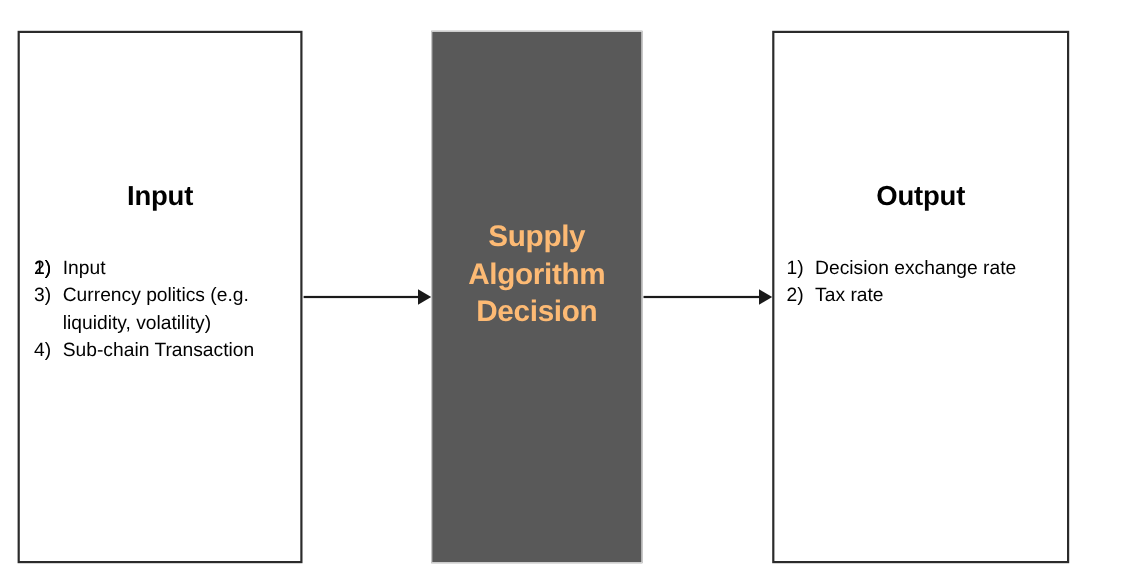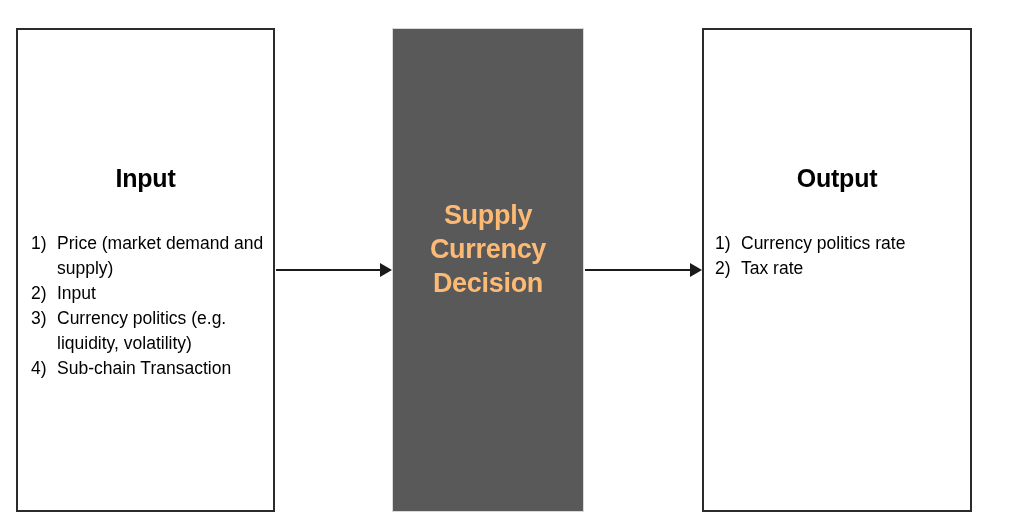--- a/index.html
+++ b/index.html
@@ -154,21 +154,20 @@
 <body>
 
 <div id="canvas" style="background: rgb(255, 255, 255);">
 
   <div class="box box-outline" id="input-box" style="border-color: rgb(43, 43, 43);">
     <div class="box-title">Input</div>
 
     <ul class="num-list" id="input-list">
       <li>
         <span class="marker">1)</span>
-        <span class="item-text">Price (market demand and supply)</span>
       </li>
       <li>
         <span class="marker">2)</span>
         <span class="item-text">Input</span>
       </li>
       <li>
         <span class="marker">3)</span>
         <span class="item-text">Currency politics (e.g. liquidity, volatility)</span>
       </li>
       <li>
@@ -179,37 +178,37 @@
   </div>
 
   <div class="arrow" id="arrow-input-sda">
     <div class="shaft" style="background: rgb(26, 26, 26);"></div>
     <div class="head" style="border-left-color: rgb(26, 26, 26);"></div>
   </div>
 
   <div class="box box-filled" id="sda-box" style="background: rgb(89, 89, 89);">
     <div id="sda-text" style="color: #fdba74;">
       <span class="sda-line">Supply</span>
-      <span class="sda-line">Currency</span>
+      <span class="sda-line">Algorithm</span>
       <span class="sda-line">Decision</span>
     </div>
   </div>
 
   <div class="arrow" id="arrow-sda-output">
     <div class="shaft" style="background: rgb(26, 26, 26);"></div>
     <div class="head" style="border-left-color: rgb(26, 26, 26);"></div>
   </div>
 
   <div class="box box-outline" id="output-box" style="border-color: rgb(43, 43, 43);">
     <div class="box-title">Output</div>
 
     <ul class="num-list" id="output-list">
       <li>
         <span class="marker">1)</span>
-        <span class="item-text">Currency politics rate</span>
+        <span class="item-text">Decision exchange rate</span>
       </li>
       <li>
         <span class="marker">2)</span>
         <span class="item-text">Tax rate</span>
       </li>
     </ul>
   </div>
 
 </div>
 

